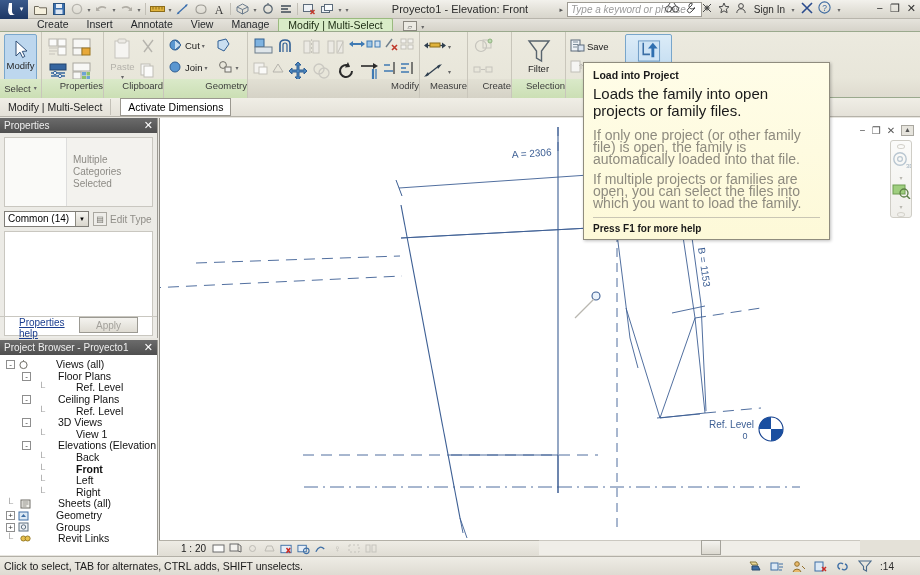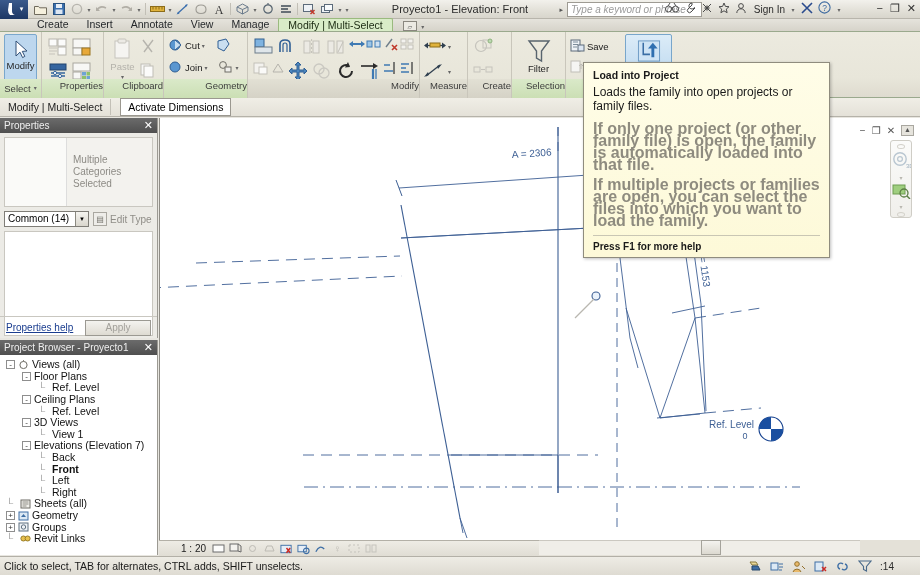--- a/index.html
+++ b/index.html
@@ -134,42 +134,42 @@
     display:flex; align-items:center; justify-content:space-between;
   }
   .type-sel .ar { width:13px;height:14px;background:linear-gradient(to bottom,#f5f4f0,#d9d6cd);
     border-left:1px solid #8b8980; display:flex;align-items:center;justify-content:center;font-size:6px;}
   .edittype { display:flex;align-items:center;gap:3px;font-size:10px;color:#8f8d87; }
   .edittype .eticon { width:14px;height:14px;border:1px solid #a9a7a0;background:#eeede9;
       display:flex;align-items:center;justify-content:center;font-size:8px;color:#6f6d67;}
   .prop-grid { margin:4px; height:105px; background:#fff; border:1px solid #c9c7c0; }
   .prop-foot {
     position:absolute; bottom:0; left:0; width:100%; height:22px;
-    display:flex; align-items:center; justify-content:space-between; padding:0 6px;
+    display:flex; justify-content:space-between; padding:0 19px;
     border-top:1px solid #c9c7c0;
   }
   .prop-help { font-size:10px; color:#1a3d8f; text-decoration:underline; }
   .apply-btn {
     width:66px;height:16px;background:linear-gradient(to bottom,#f4f3ef,#dedbd2);
     border:1px solid #9b9992; font-size:10px; color:#a3a19b;
     display:flex;align-items:center;justify-content:center;
   }
 
   
   .browser { position:absolute; left:0; top:340px; width:158px; height:215px; background:#fff;
     border-right:1px solid #9c9a93; }
   .tree { padding:4px 0 0 2px; font-size:10.5px; color:#111; }
   .tnode { display:flex; align-items:center; height:11.6px; white-space:nowrap; }
   .tbox {
     width:9px;height:9px;border:1px solid #8e8e8e;background:#fff;
     font-size:8px; line-height:7px; text-align:center; color:#333; margin-right:3px; flex:none;
   }
   .tspacer { display:inline-block; flex:none; }
   .tico { width:11px; height:10px; margin-right:3px; flex:none; display:flex;align-items:center;justify-content:center;}
-  .tlabel { line-height:11px; }
+  .tlabel { line-height:11px;margin-left:24px; }
   .tlabel.bold { font-weight:bold; }
   .tdash { color:#9a9a9a; font-size:10px; margin-right:2px; }
 
   
   .canvas { position:absolute; left:159px; top:118px; width:761px; height:422px; background:#fff;
     border-left:1px solid #8f8d86; overflow:hidden; }
 
   
   .viewmin { position:absolute; right:6px; top:125px; display:flex; gap:6px; font-size:10px; color:#555; }
   .navbar {
@@ -199,22 +199,22 @@
   .filter-count { font-size:10px; color:#2b2b2b; }
 
   
   .tooltip {
     position:absolute; left:583px; top:62px; width:247px;
     background: linear-gradient(to bottom,#fffde8,#fdf9d8);
     border:1px solid #8f8c7e; box-shadow: 1px 1px 3px rgba(0,0,0,0.25);
     padding:6px 9px 5px 9px; z-index: 50;
   }
   .tt-title { font-size:10.5px; font-weight:bold; color:#1a1a1a; margin-bottom:4px; }
-  .tt-sub { font-size:12px; color:#1a1a1a; margin-bottom:10px; }
-  .tt-p { font-size:16px; color:#8e8b7f; line-height:12px; margin-bottom:8px;font-weight:bold; }
+  .tt-sub { font-size:15px; color:#1a1a1a; margin-bottom:10px; }
+  .tt-p { font-size:14px; color:#8e8b7f; line-height:12px; margin-bottom:8px; }
   .tt-rule { height:1px; background:#c9c6b4; margin:2px 0 5px 0; }
   .tt-foot { font-size:10px; font-weight:bold; color:#1a1a1a; }
 </style>
 </head>
 <body>
 
 <div id="app">
 
   <div class="titlebar">
     <div class="revit-logo">

